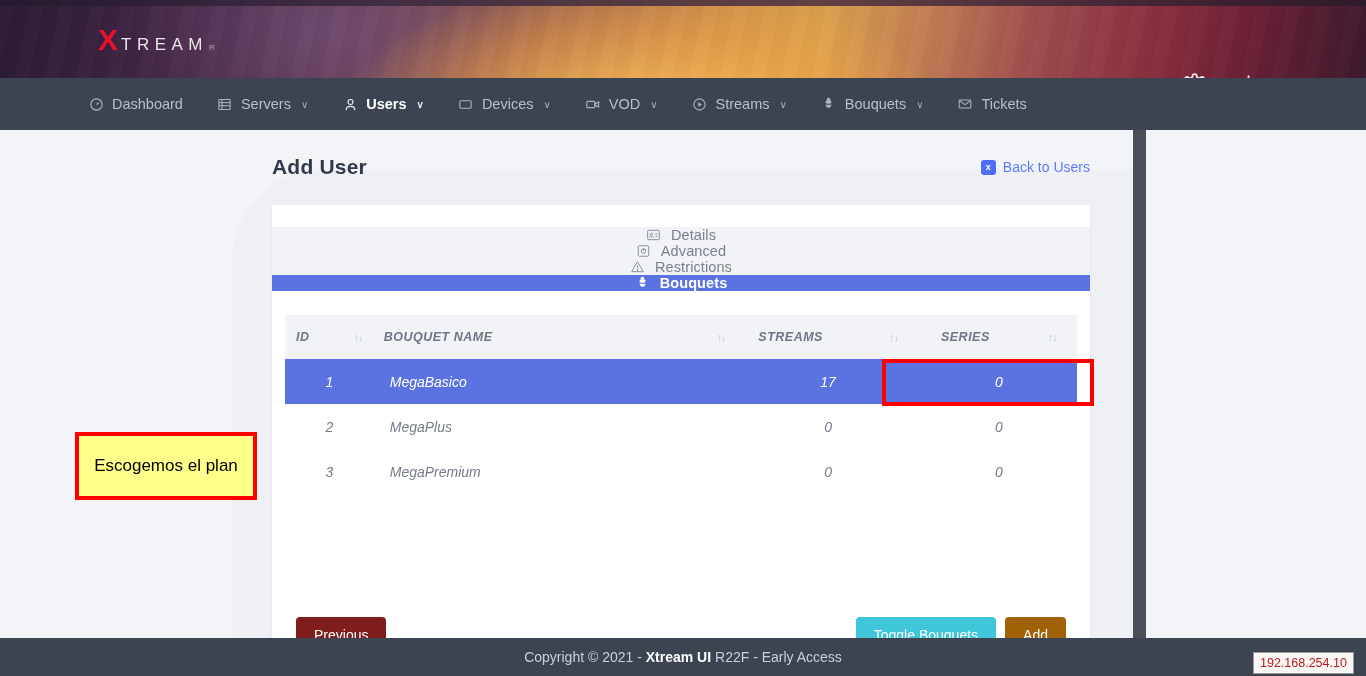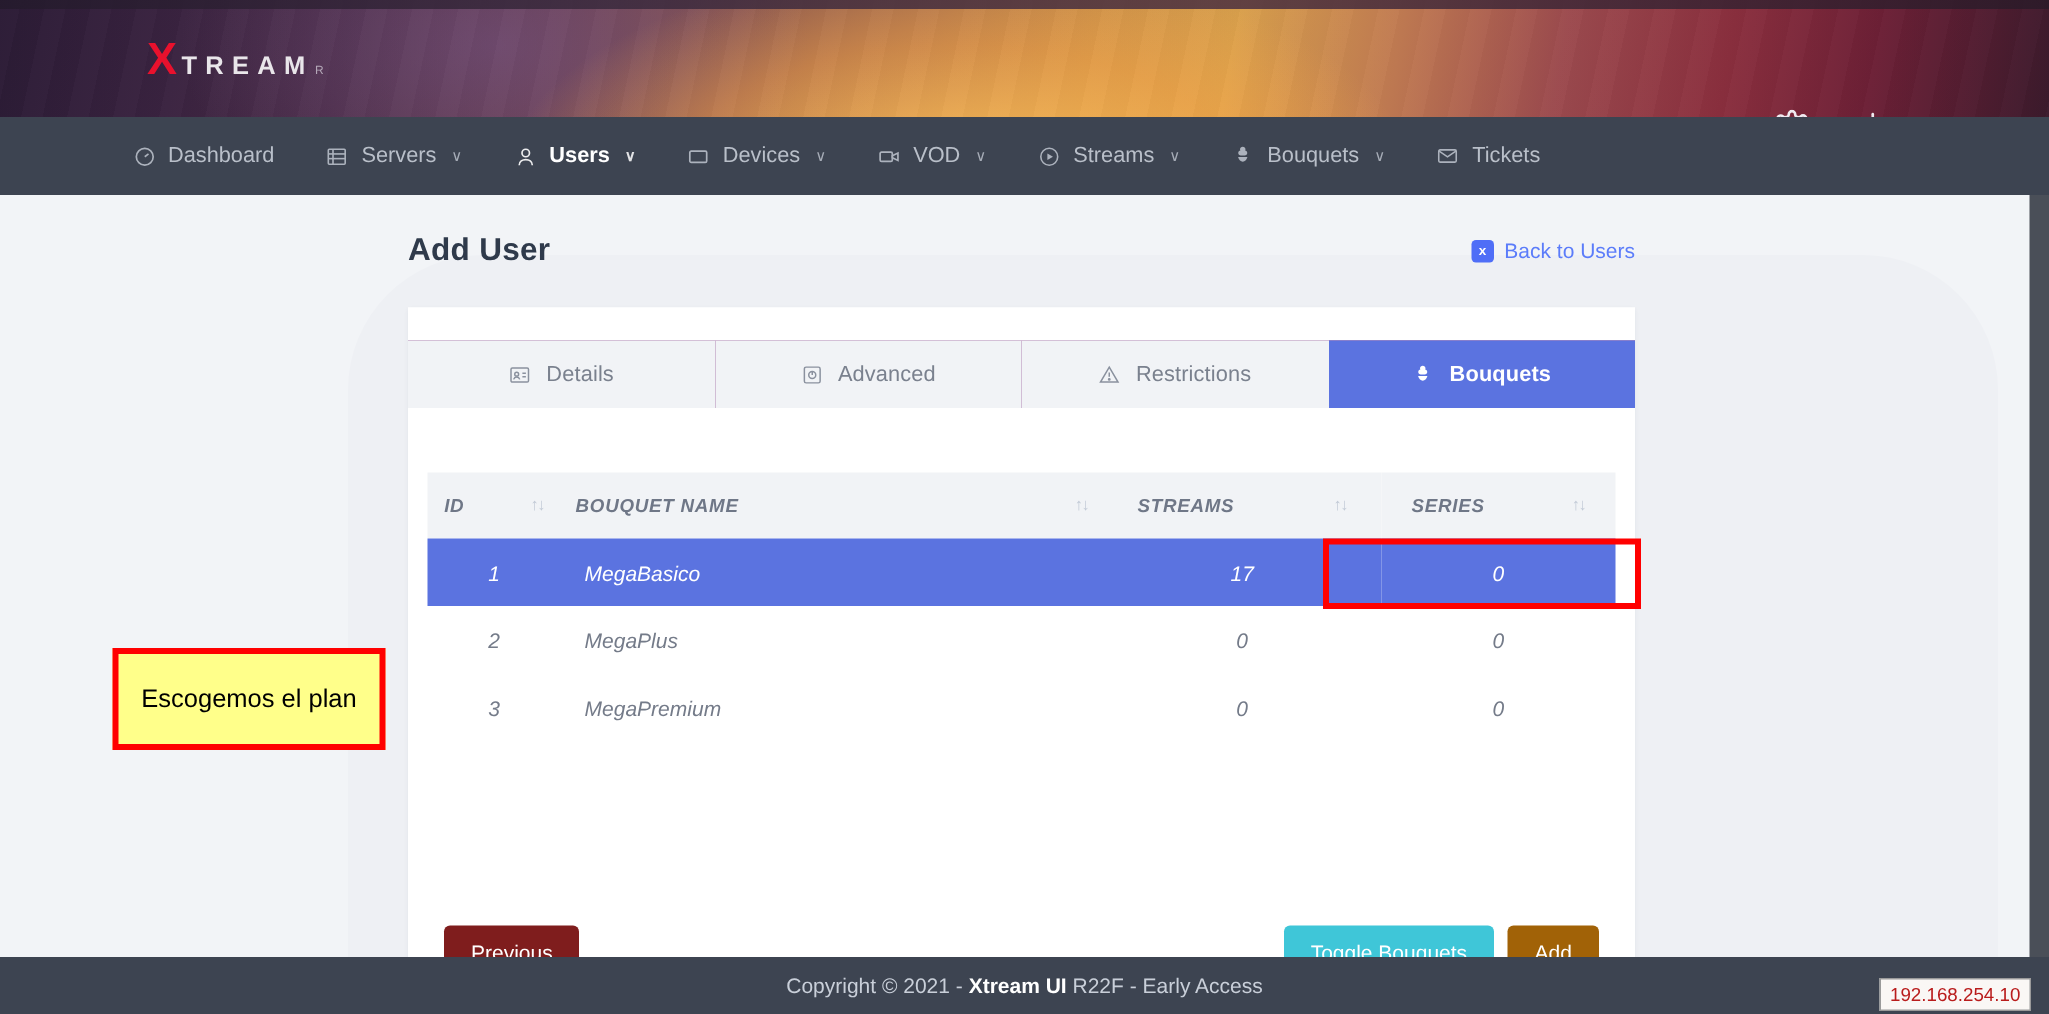--- a/index.html
+++ b/index.html
@@ -32,21 +32,21 @@
   .banner-waves { position:absolute; inset:0; opacity:.30;
     background: repeating-linear-gradient(102deg, rgba(255,255,255,0.05) 0 14px, rgba(0,0,0,0.06) 14px 30px); }
 
   .logo { position: absolute; left: 98px; top: 25px; display: flex; align-items: baseline; }
   .logo-x {
     font-family: "Liberation Sans", sans-serif;
     font-size: 30px; font-weight: bold; color: #e8112d; line-height: 1;
     letter-spacing: -1px;
   }
   .logo-rest {
-    font-size: 17px; color: #e9e6ea; letter-spacing: 5.5px; font-weight: 700;
+    font-size: 17px; color: #e9e6ea; letter-spacing: 5.5px; font-weight: 400;
     margin-left: 4px;
   }
   .logo-sup { font-size: 8px; color: #b4a8b8; margin-left: 1px; }
 
   .banner-right { position:absolute; right: 104px; top: 24px; display:flex; align-items:center; gap: 26px; margin-top: 48px; }
   .admin-name { color:#efe9ef; font-size: 14px; letter-spacing: .2px; }
   .icon-btn { width: 28px; height: 28px; display:flex; align-items:center; justify-content:center; cursor:pointer; }
   .icon-btn svg { display:block; }
 
   
@@ -64,42 +64,42 @@
   .nav-item.active { color: #ffffff; font-weight: 600; }
   .nav-item .nav-ico { width:16px; height:16px; display:flex; align-items:center; justify-content:center; opacity:.9; }
   .nav-caret { font-size: 10px; opacity:.85; margin-left:2px; }
   .nav-pointer {
     position:absolute; left: 50%; bottom: -9px; transform: translateX(-50%);
     width:0;height:0; border-left: 9px solid transparent; border-right: 9px solid transparent;
     border-top: 10px solid #3d4451;
   }
 
   
-  .body-area { position:absolute; left:0; top:130px; width:1366px; height: 508px; background:#f2f4f7; overflow:hidden; }
+  .body-area { position:absolute; left:0; top:130px; width:1146px; height: 508px; background:#f2f4f7; overflow:hidden; }
   .deco-round {
     position:absolute; left: 232px; top: 40px; width: 1100px; height: 640px;
     background: #eef0f4; border-radius: 90px 90px 0 0;
   }
   .right-rail { position:absolute; right:0; top:0; width: 13px; height: 508px; background:#4a4f58; }
 
   .page-head { position:absolute; left:272px; top:25px; width: 818px; display:flex; align-items:center; justify-content:space-between; }
   .page-title { font-size: 21px; color:#2f3a4b; font-weight: 600; letter-spacing:.2px; }
   .back-link { display:flex; align-items:center; gap:7px; color:#5b7cfa; font-size:14px; cursor:pointer; }
   .back-ico {
     width:15px;height:15px;border-radius:3px;background:#4f6ef7;color:#fff;font-size:9px;
     display:flex;align-items:center;justify-content:center;font-weight:700;
   }
 
   
   .card {
     position:absolute; left:272px; top:75px; width: 818px; height: 475px;
     background:#ffffff; box-shadow: 0 1px 3px rgba(40,50,70,.06);
   }
   .card-topbar { height: 22px; background:#fff; }
-  .tabs { display:flex; height: 45px; background:#701a75; }
+  .tabs { display:flex; height: 45px; background:#0ea5e9;flex-direction:column; }
   .tab {
     flex:1; display:flex; align-items:center; justify-content:center; gap:10px;
     font-size:14.5px; color:#7a818e; cursor:pointer; background:#f1f3f6; letter-spacing:.1px;
   }
   .tab.active { background:#5b73e0; color:#ffffff; font-weight:600; }
   .tab .tab-ico { display:flex; align-items:center; }
 
   .tab-highlight {
     position:absolute; left: 882px; top: 229px; width: 212px; height: 47px;
     border: 4px solid #ff0000; pointer-events:none;

